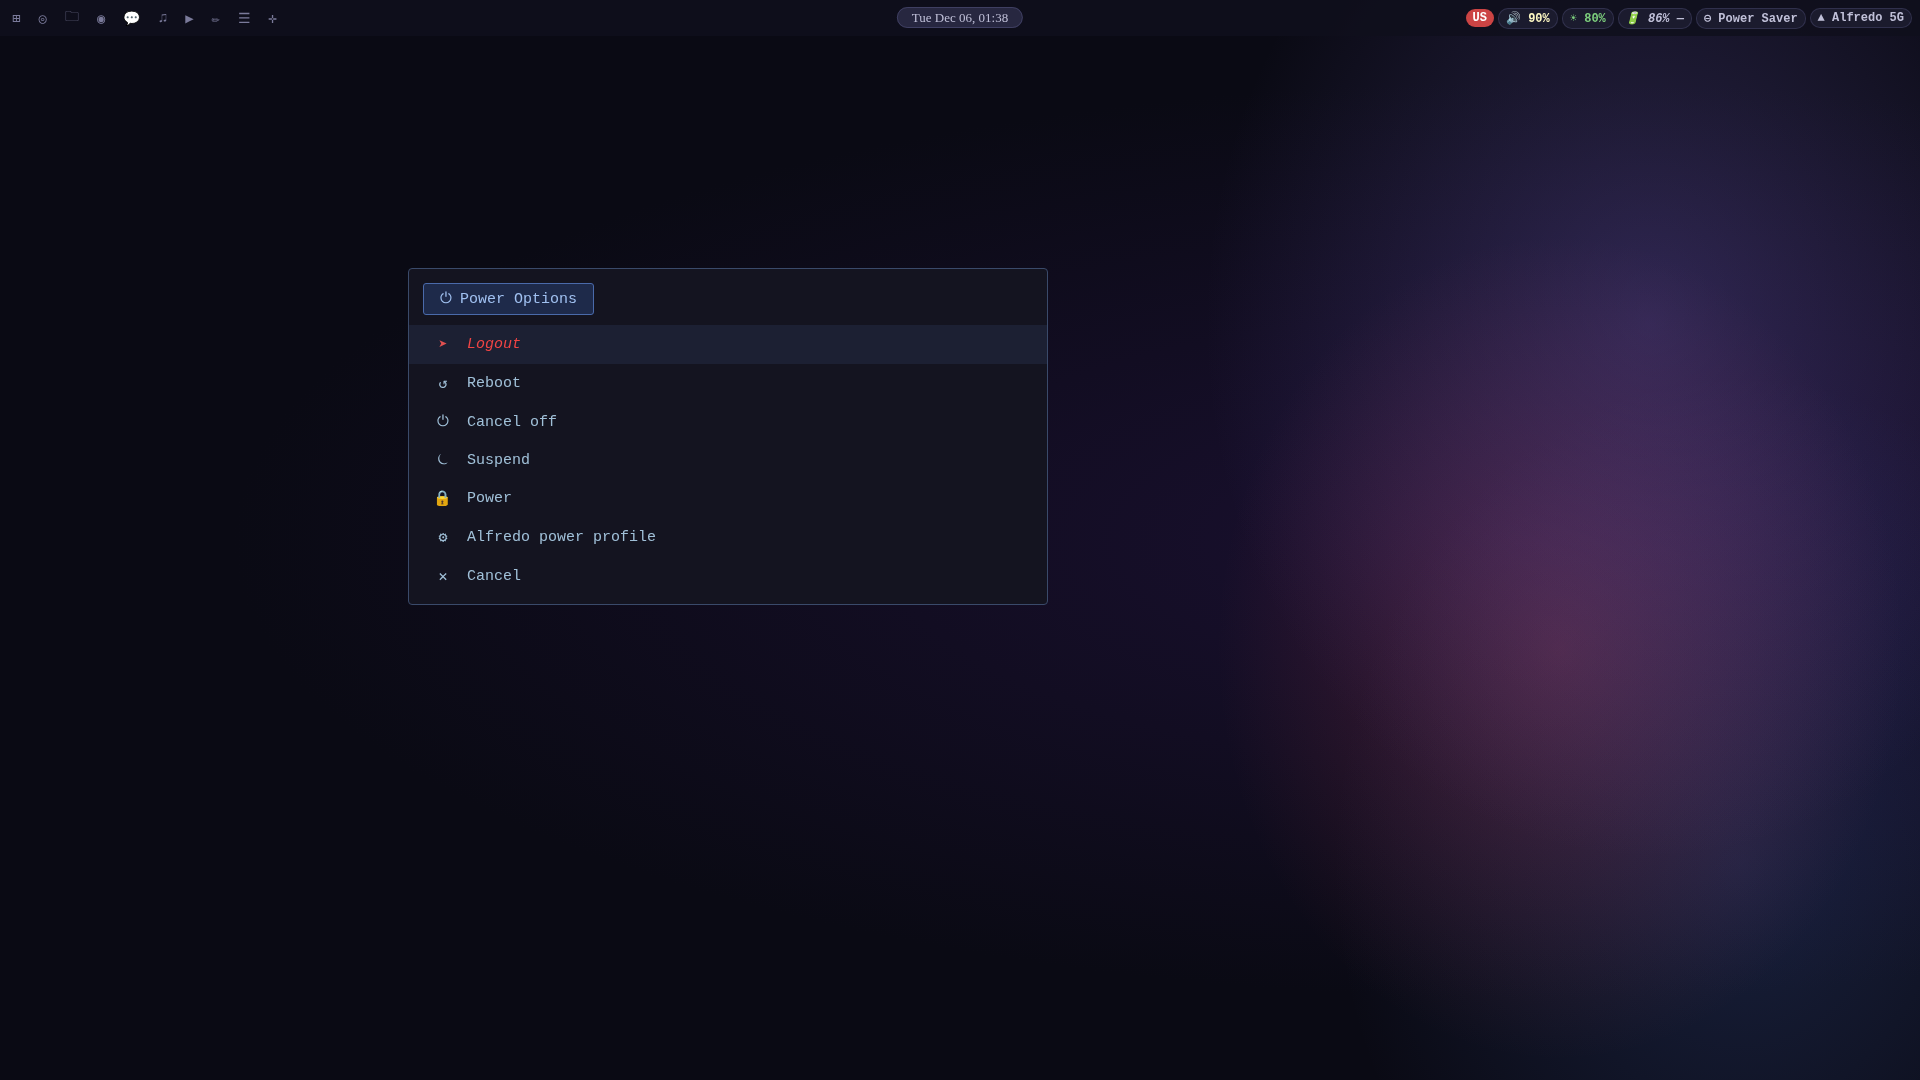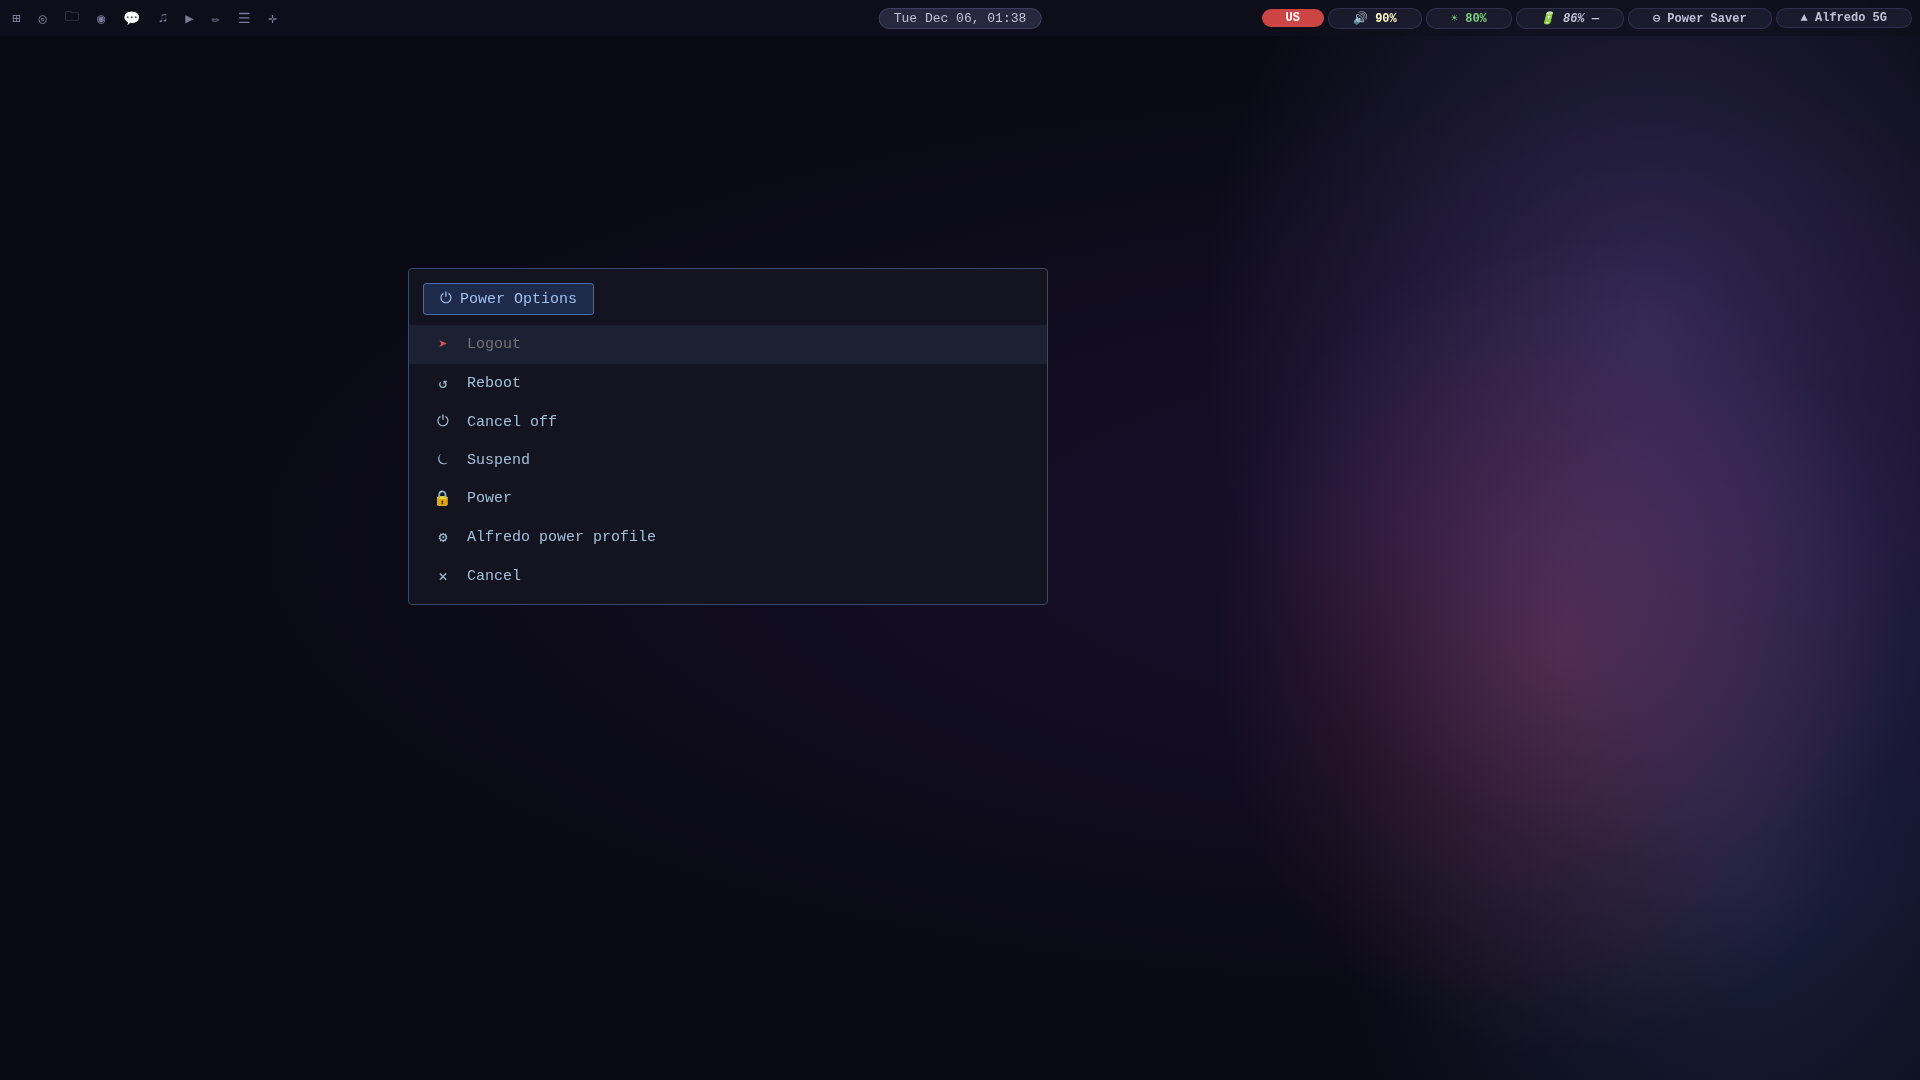--- a/index.html
+++ b/index.html
@@ -68,32 +68,32 @@
       transform: translateX(-50%);
     }
 
     .clock-badge {
       background: rgba(50, 50, 80, 0.7);
       border: 1px solid rgba(100, 100, 150, 0.4);
       border-radius: 12px;
       padding: 2px 14px;
       color: #c0c0d8;
       font-size: 13px;
-      font-family: Liberation Mono, monospace;
+      font-family: Liberation Serif, serif;
     }
 
     .topbar-right {
       display: flex;
       align-items: center;
       gap: 4px;
     }
 
     .sys-badge {
       border-radius: 10px;
-      padding: 2px 24px;
+      padding: 2px 7px;
       font-size: 12px;
       font-family: 'Courier New', monospace;
       font-weight: bold;
     }
 
     .badge-keyboard {
       background: #c44;
       color: #fff;
     }
 
@@ -188,21 +188,22 @@
     .suspend-icon { color: #a0c0d8; }
     .lock-icon { color: #a0c0d8; }
     .profile-icon { color: #a0c0d8; }
     .cancel-icon { color: #a0c0d8; }
 
     .power-item .item-label {
       color: #a0c0d8;
     }
 
     .power-item.logout-item .item-label {
-      color: #737373;
+      color: #ef4444;
+      font-style: italic;
     }
   </style>
 </head>
 <body>
 
 <div class="wallpaper"></div>
 <div class="skeleton-art"></div>
 
 <div class="topbar">
   <div class="topbar-left">

